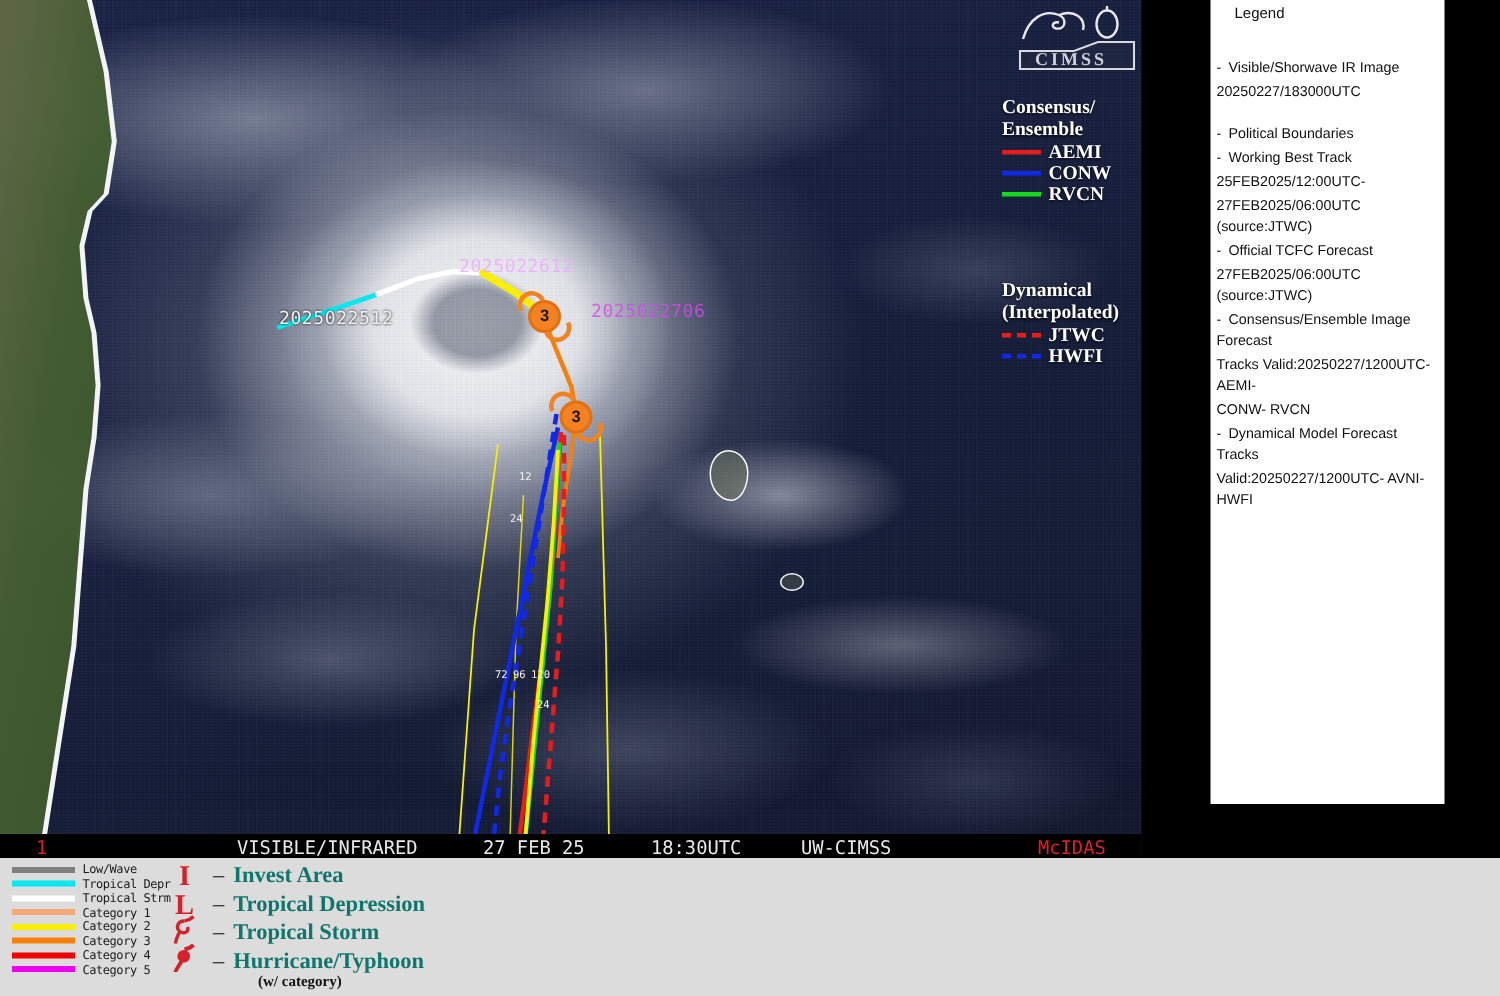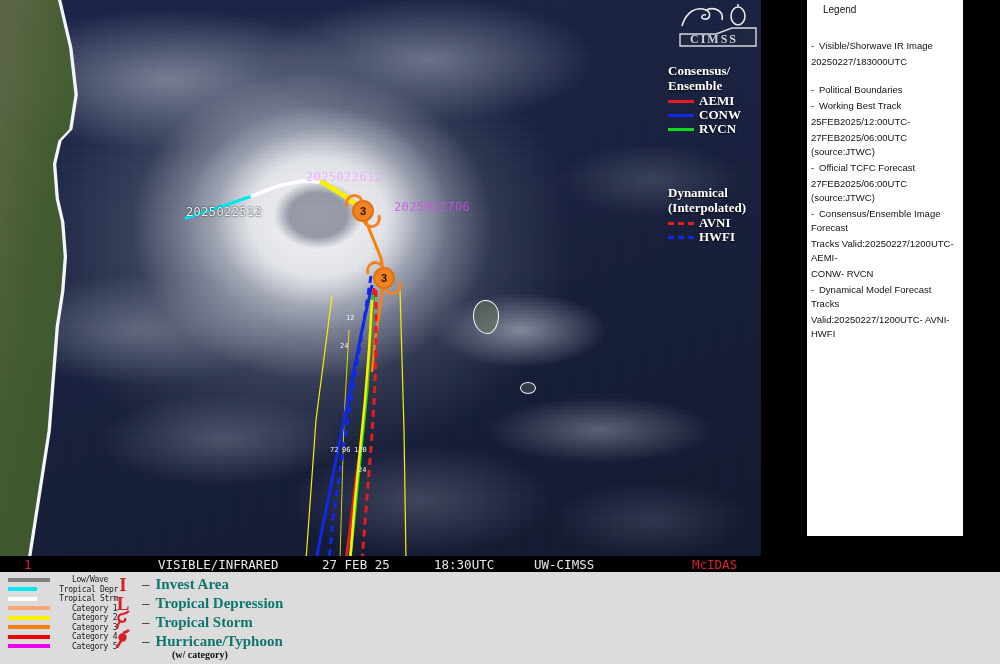--- a/index.html
+++ b/index.html
@@ -156,21 +156,21 @@
   #sidebar .entry .bul { display:inline-block; width:8px; }
   #sidebar .spacer { height:12px; }
   #sidebar .cont { line-height:14px; margin-bottom:2px; }
 
   
   #bottom-legend {
     position:absolute; left:0; top:572px; width:1000px; height:92px;
     background:#dcdcdc;
   }
   #scale-list { position:absolute; left:8px; top:3px; width:110px; }
-  .scale-row { display:flex; align-items:center; height:9.5px; gap:22px; }
+  .scale-row { display:flex; align-items:center; height:9.5px; gap:5px; }
   .scale-bar { width:42px; height:4px; display:block; }
   .scale-txt {
     font-family:"DejaVu Sans Mono", monospace; font-size:8px; color:#1a1a1a;
     letter-spacing:-.3px; white-space:nowrap;
   }
   #symbol-list { position:absolute; left:110px; top:3px; }
   .sym-row { display:flex; align-items:center; height:19px; gap:6px; }
   .sym-glyph {
     width:26px; text-align:center; color:#d8202a;
     font-family:"Liberation Serif", serif; font-weight:bold; font-size:19px;
@@ -268,21 +268,21 @@
         <span class="leg-swatch" style="background:#14d81c"></span>
         <span class="leg-name">RVCN</span>
       </div>
     </div>
 
     <div class="img-legend" id="legend-dynamical">
       <div class="leg-title">Dynamical</div>
       <div class="leg-title">(Interpolated)</div>
       <div class="leg-row">
         <span class="leg-swatch dash" style="color:#e81c1c"></span>
-        <span class="leg-name">AVNI</span>
+        <span class="leg-name">JTWC</span>
       </div>
       <div class="leg-row">
         <span class="leg-swatch dash" style="color:#1028e8"></span>
         <span class="leg-name">HWFI</span>
       </div>
     </div>
 
     <div id="sat-status">
       <span id="status-num">1</span>
       <span id="status-mode">VISIBLE/INFRARED</span>

